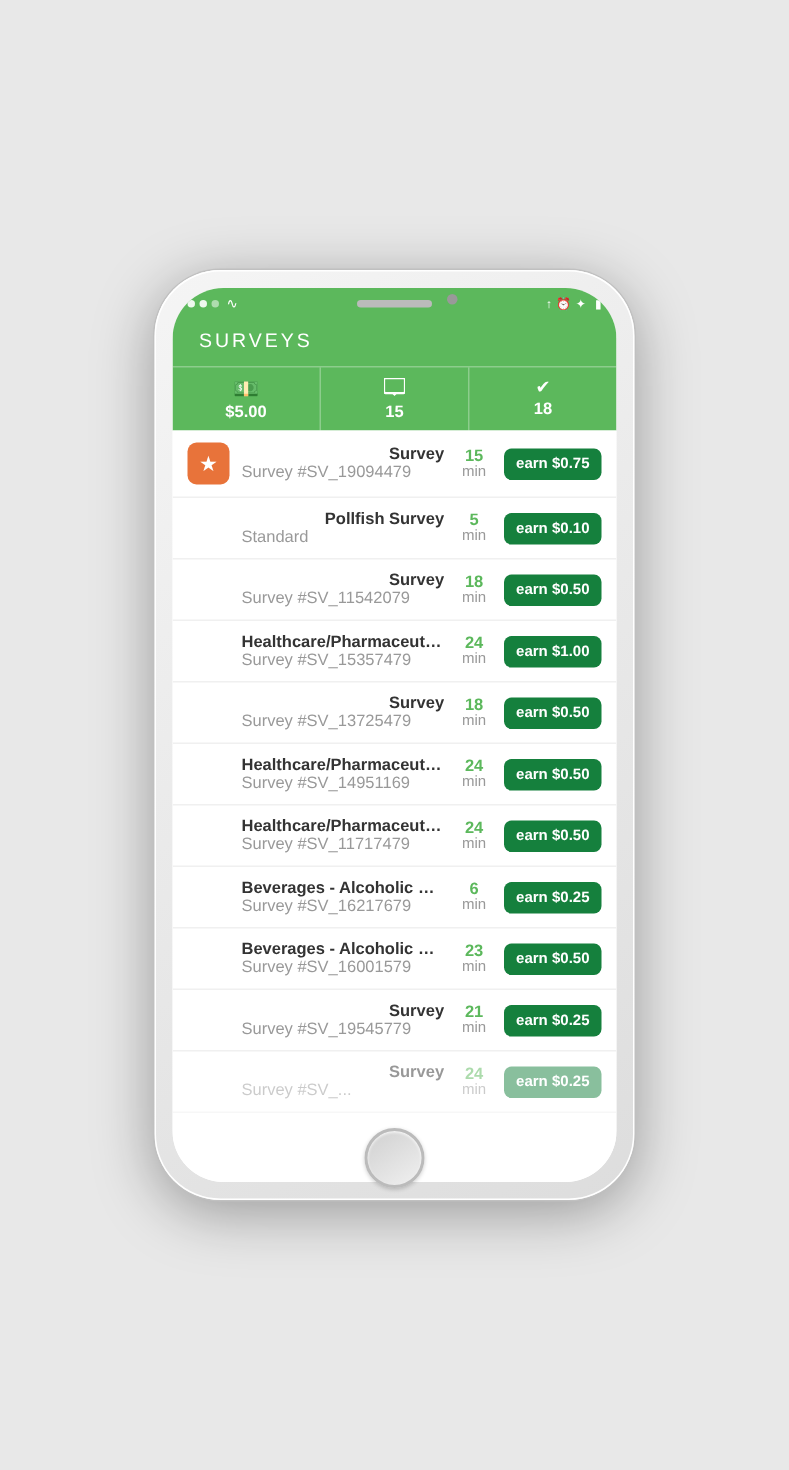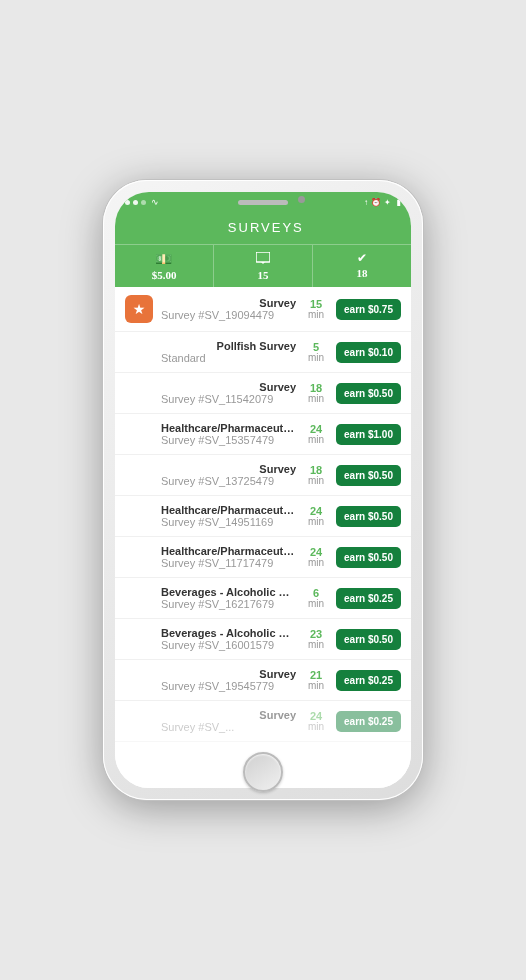--- a/index.html
+++ b/index.html
@@ -115,21 +115,21 @@
       color: #fff;
       font-size: 8px;
     }
 
     
     .app-header {
       background: #5cb85c;
       padding: 6px 12px 8px;
       display: flex;
       align-items: center;
-      justify-content: center;
+      justify-content: flex-start;
       flex-shrink: 0;
       position: relative;
     }
     .app-title {
       color: #fff;
       font-size: 16px;
       font-weight: 300;
       letter-spacing: 0.5px;
     }
     .app-title span.bold {
@@ -153,21 +153,21 @@
       flex: 1;
       display: flex;
       flex-direction: column;
       align-items: center;
       padding: 6px 4px;
       border-right: 1px solid rgba(255,255,255,0.3);
       color: #fff;
     }
     .stat-item:last-child { border-right: none; }
     .stat-icon { font-size: 14px; margin-bottom: 2px; }
-    .stat-value { font-size: 11px; font-weight: 600; font-family: Liberation Serif, serif; }
+    .stat-value { font-size: 11px; font-weight: 600; }
 
     
     .survey-list {
       flex: 1;
       overflow-y: auto;
       background: #fff;
     }
     .survey-list::-webkit-scrollbar { display: none; }
 
     .survey-item {

